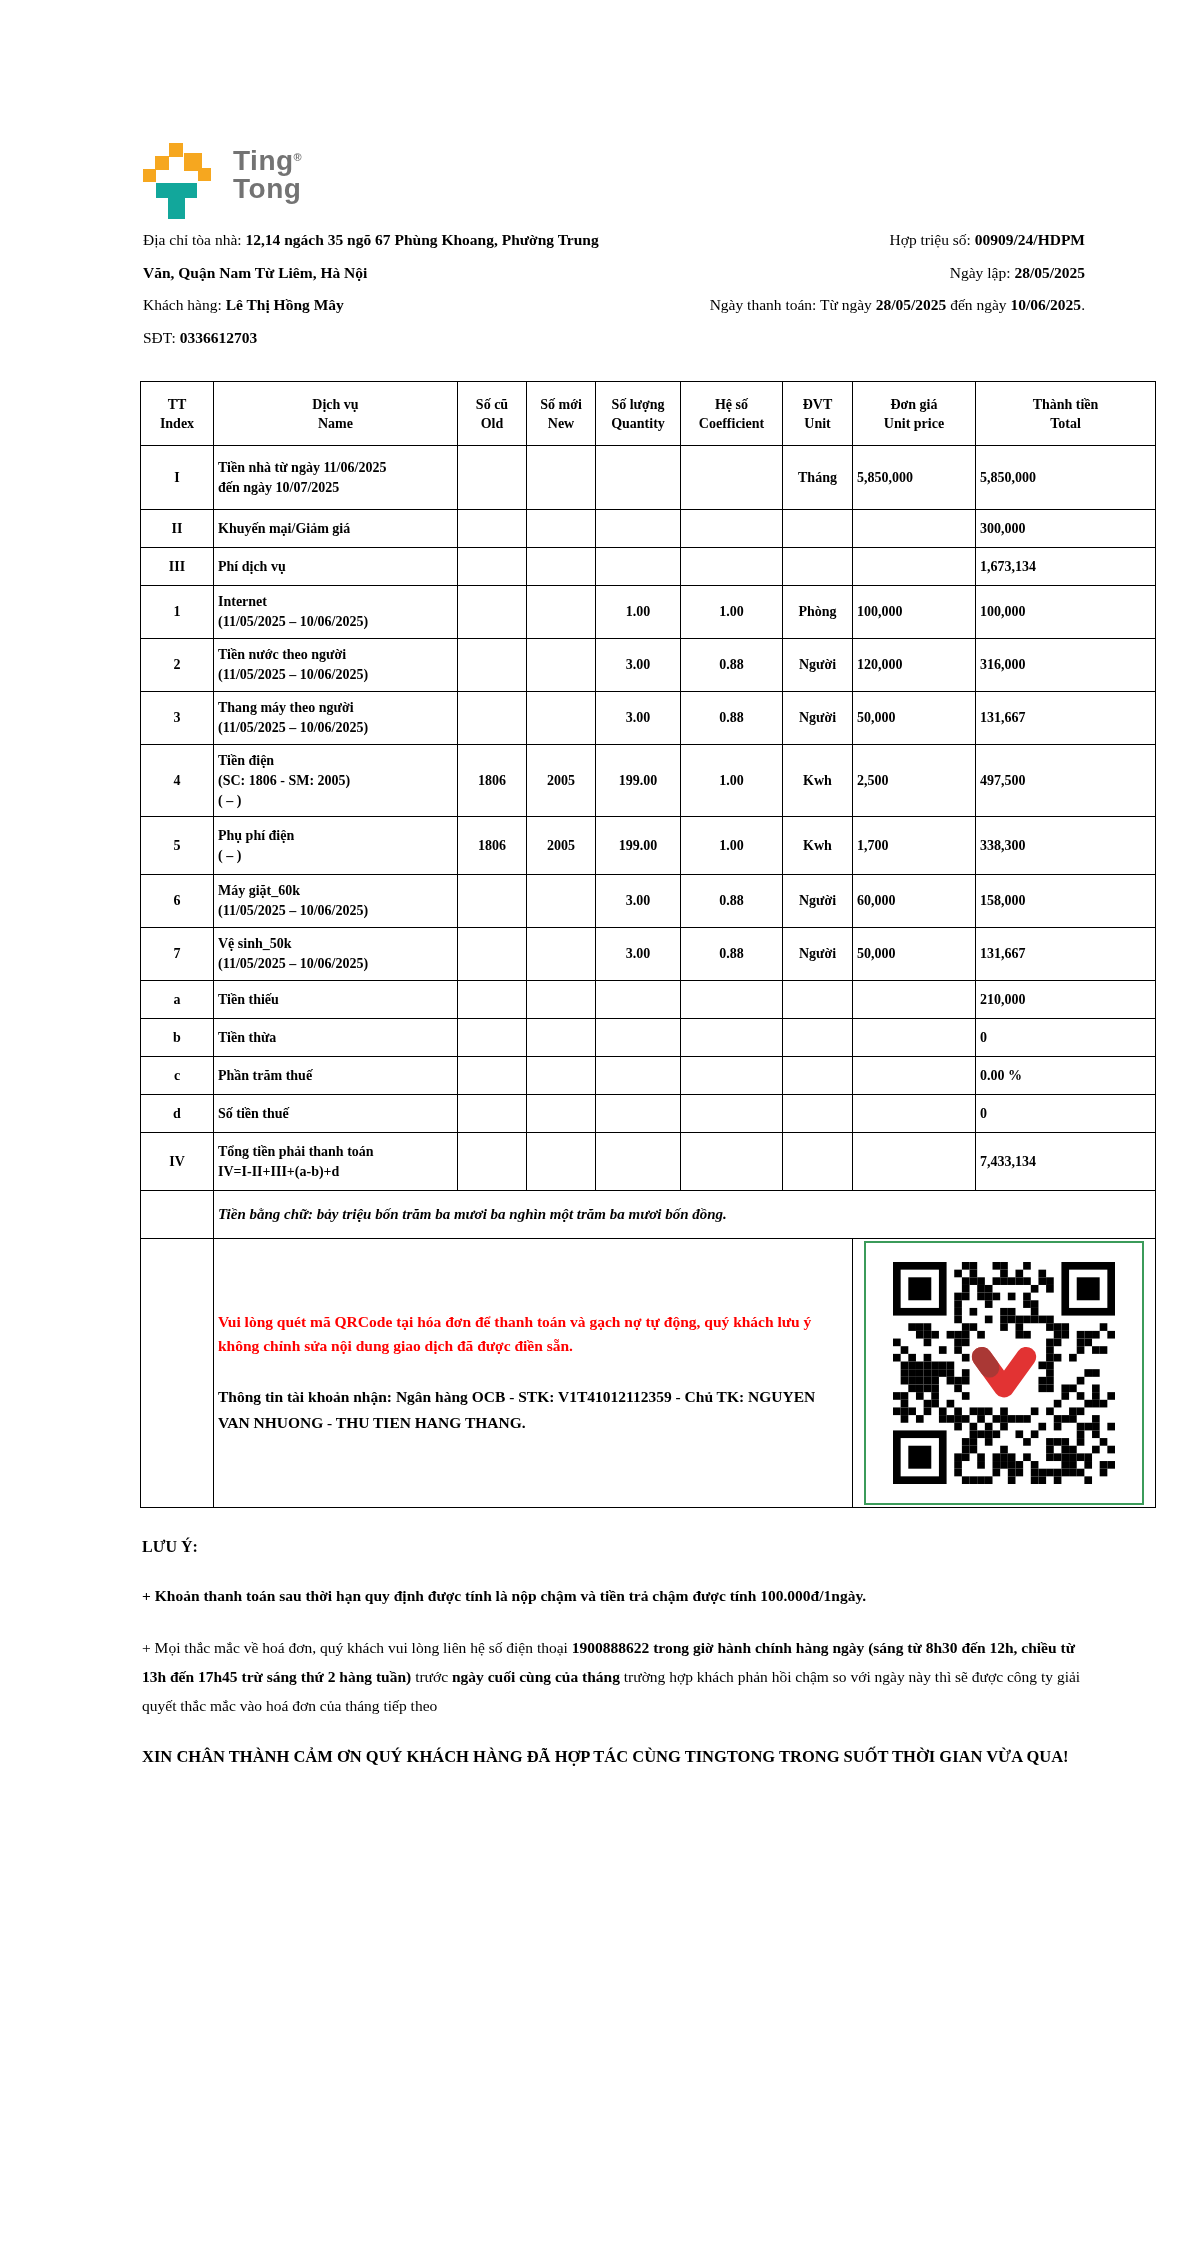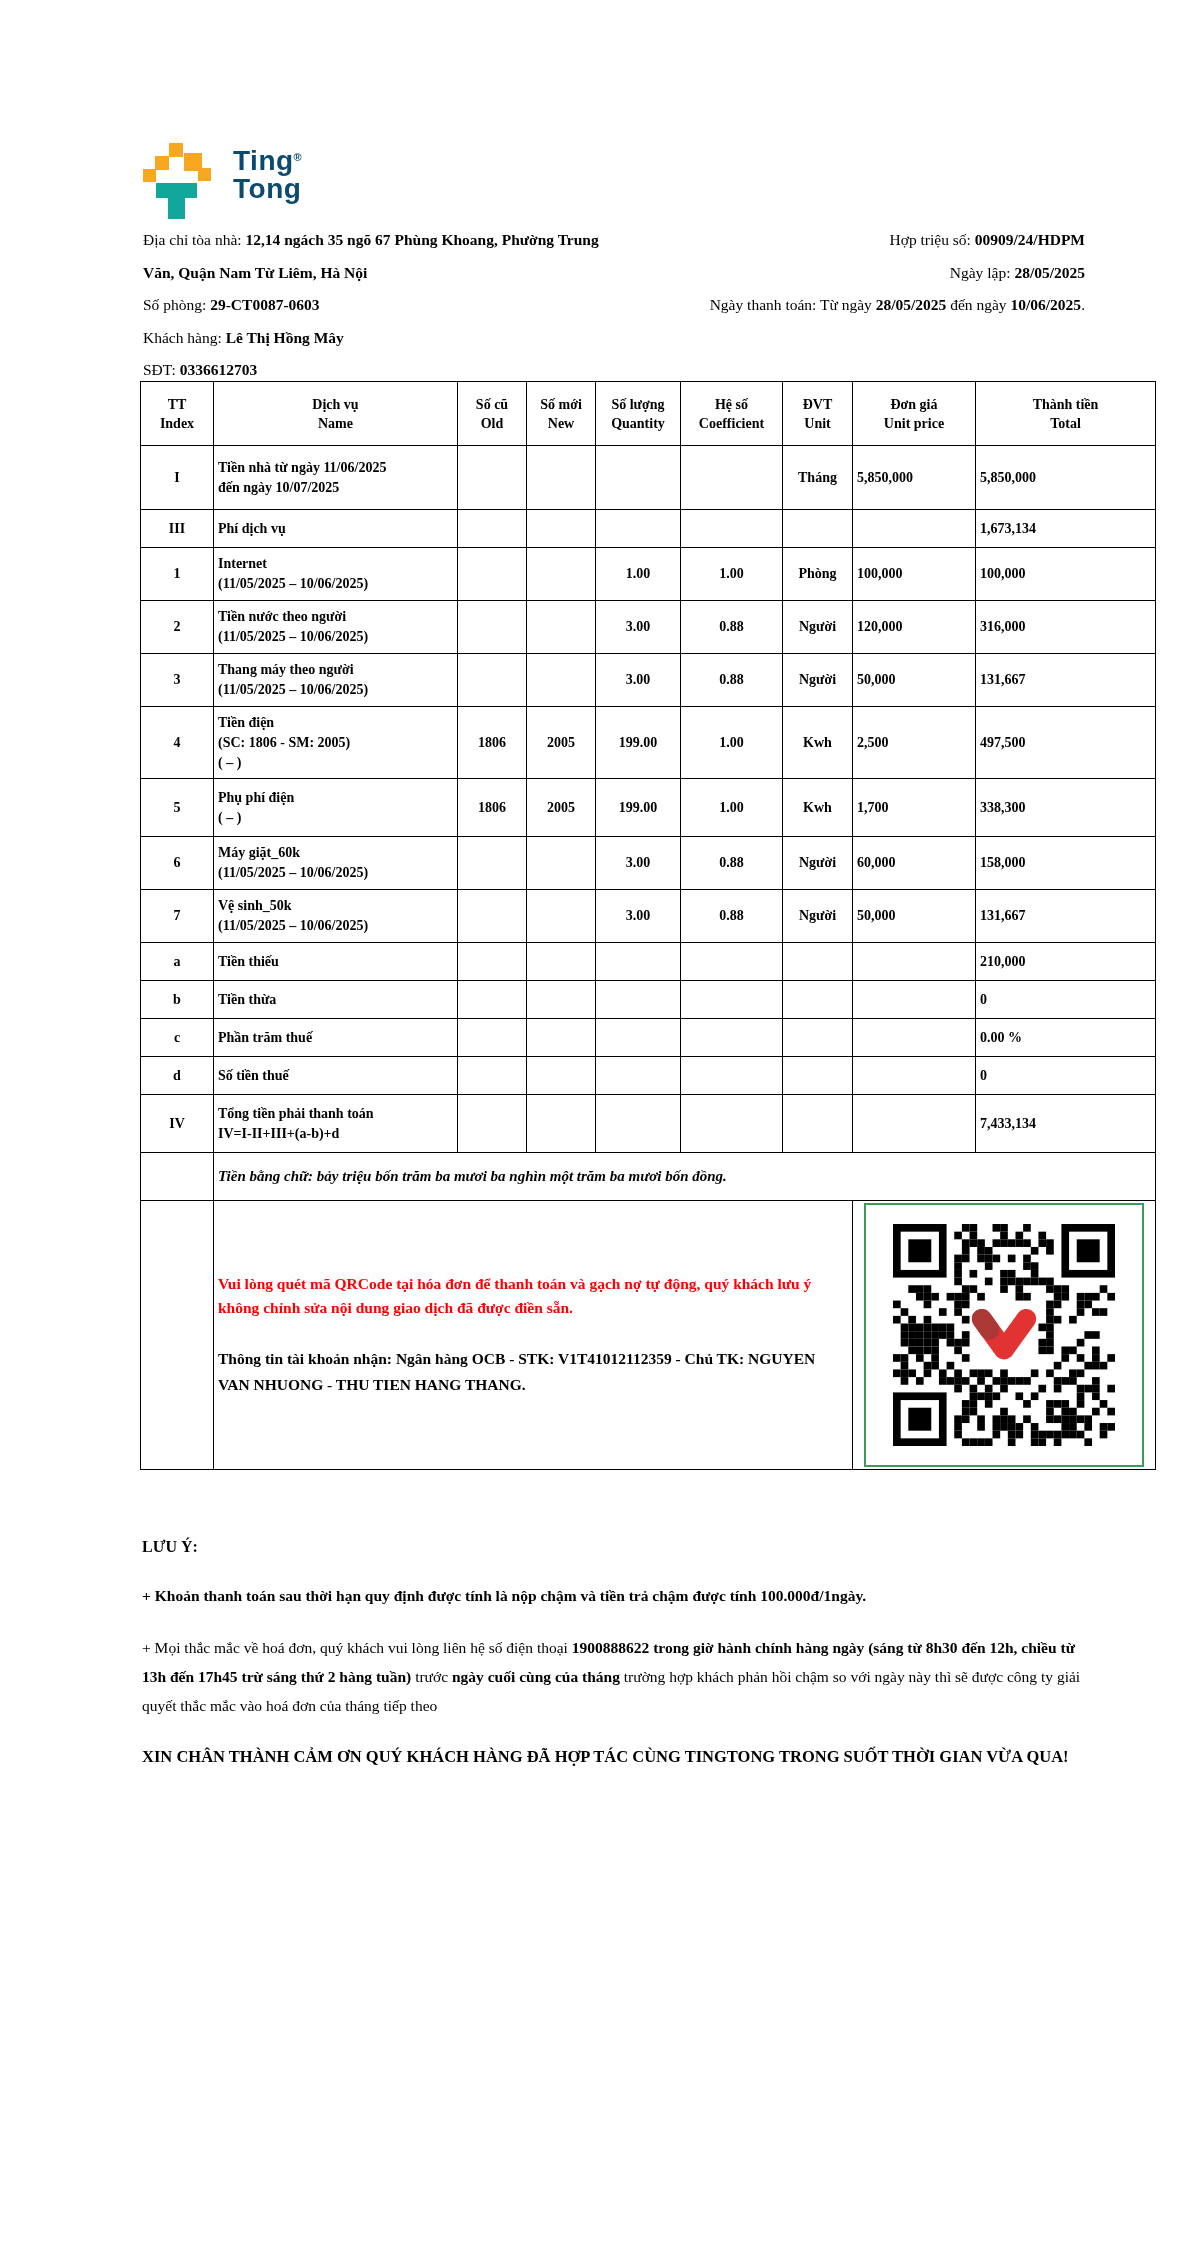--- a/index.html
+++ b/index.html
@@ -7,21 +7,21 @@
         font-family:"Liberation Serif","DejaVu Serif",serif;color:#000;overflow:hidden;}
   .pre{white-space:pre-line;}
   b,.b{font-weight:bold;}
 
   
   .logo{position:absolute;left:143px;top:141px;width:300px;height:90px;}
   .logo-icon{position:absolute;left:0;top:2px;width:68px;height:80px;}
   .logo-icon div{position:absolute;}
   .sq-y{background:#F6A71F;}
   .sq-t{background:#12A79B;}
-  .logo-text{position:absolute;left:90px;top:6px;font-weight:bold;color:#0c4a6e;
+  .logo-text{position:absolute;left:90px;top:6px;font-weight:bold;color:#737373;
              font-size:28px;line-height:28px;letter-spacing:0.5px;
              font-family:"Liberation Sans","DejaVu Sans",sans-serif;}
   .reg{font-size:11px;vertical-align:top;line-height:20px;}
 
   
   .title{position:absolute;right:112px;top:132px;width:540px;text-align:right;
          font-size:21.5px;font-weight:bold;line-height:27px;}
 
   
   .info-left{position:absolute;left:143px;top:224px;width:478px;font-size:15.5px;line-height:32.6px;}
@@ -70,21 +70,20 @@
       <div class="sq-y" style="left:55px;top:25px;width:13px;height:13px;"></div>
       <div class="sq-t" style="left:13px;top:40px;width:41px;height:15px;"></div>
       <div class="sq-t" style="left:25px;top:55px;width:17px;height:21px;"></div>
     </div>
     <div class="logo-text"><span>Ting</span><span class="reg">®</span><br><span>Tong</span></div>
   </div>
 
 
   <div class="info-left">
     <p><span>Địa chỉ tòa nhà: </span><b>12,14 ngách 35 ngõ 67 Phùng Khoang, Phường Trung Văn, Quận Nam Từ Liêm, Hà Nội</b></p>
-    <p><span>Số phòng: </span><b>29-CT0087-0603</b></p>
     <p><span>Khách hàng: </span><b>Lê Thị Hồng Mây</b></p>
     <p><span>SĐT: </span><b>0336612703</b></p>
   </div>
 
   <div class="info-right">
     <p><span>Hợp triệu số: </span><b>00909/24/HDPM</b></p>
     <p><span>Ngày lập: </span><b>28/05/2025</b></p>
     <p><span>Ngày thanh toán: Từ ngày </span><b>28/05/2025</b><span> đến ngày </span><b>10/06/2025</b><span>.</span></p>
   </div>
 
@@ -125,20 +124,31 @@
       <td class="c-tt">I</td>
       <td class="c-name pre">Tiền nhà từ ngày 11/06/2025
 đến ngày 10/07/2025</td>
       <td class="c-ctr"></td>
       <td class="c-ctr"></td>
       <td class="c-ctr"></td>
       <td class="c-ctr"></td>
       <td class="c-ctr">Tháng</td>
       <td class="c-rt">5,850,000</td>
       <td class="c-rt">5,850,000</td>
+    </tr>
+    <tr class="h38">
+      <td class="c-tt">II</td>
+      <td class="c-name pre">Khuyến mại/Giảm giá</td>
+      <td class="c-ctr"></td>
+      <td class="c-ctr"></td>
+      <td class="c-ctr"></td>
+      <td class="c-ctr"></td>
+      <td class="c-ctr"></td>
+      <td class="c-rt"></td>
+      <td class="c-rt">300,000</td>
     </tr>
     <tr class="h38">
       <td class="c-tt">III</td>
       <td class="c-name pre">Phí dịch vụ</td>
       <td class="c-ctr"></td>
       <td class="c-ctr"></td>
       <td class="c-ctr"></td>
       <td class="c-ctr"></td>
       <td class="c-ctr"></td>
       <td class="c-rt"></td>

